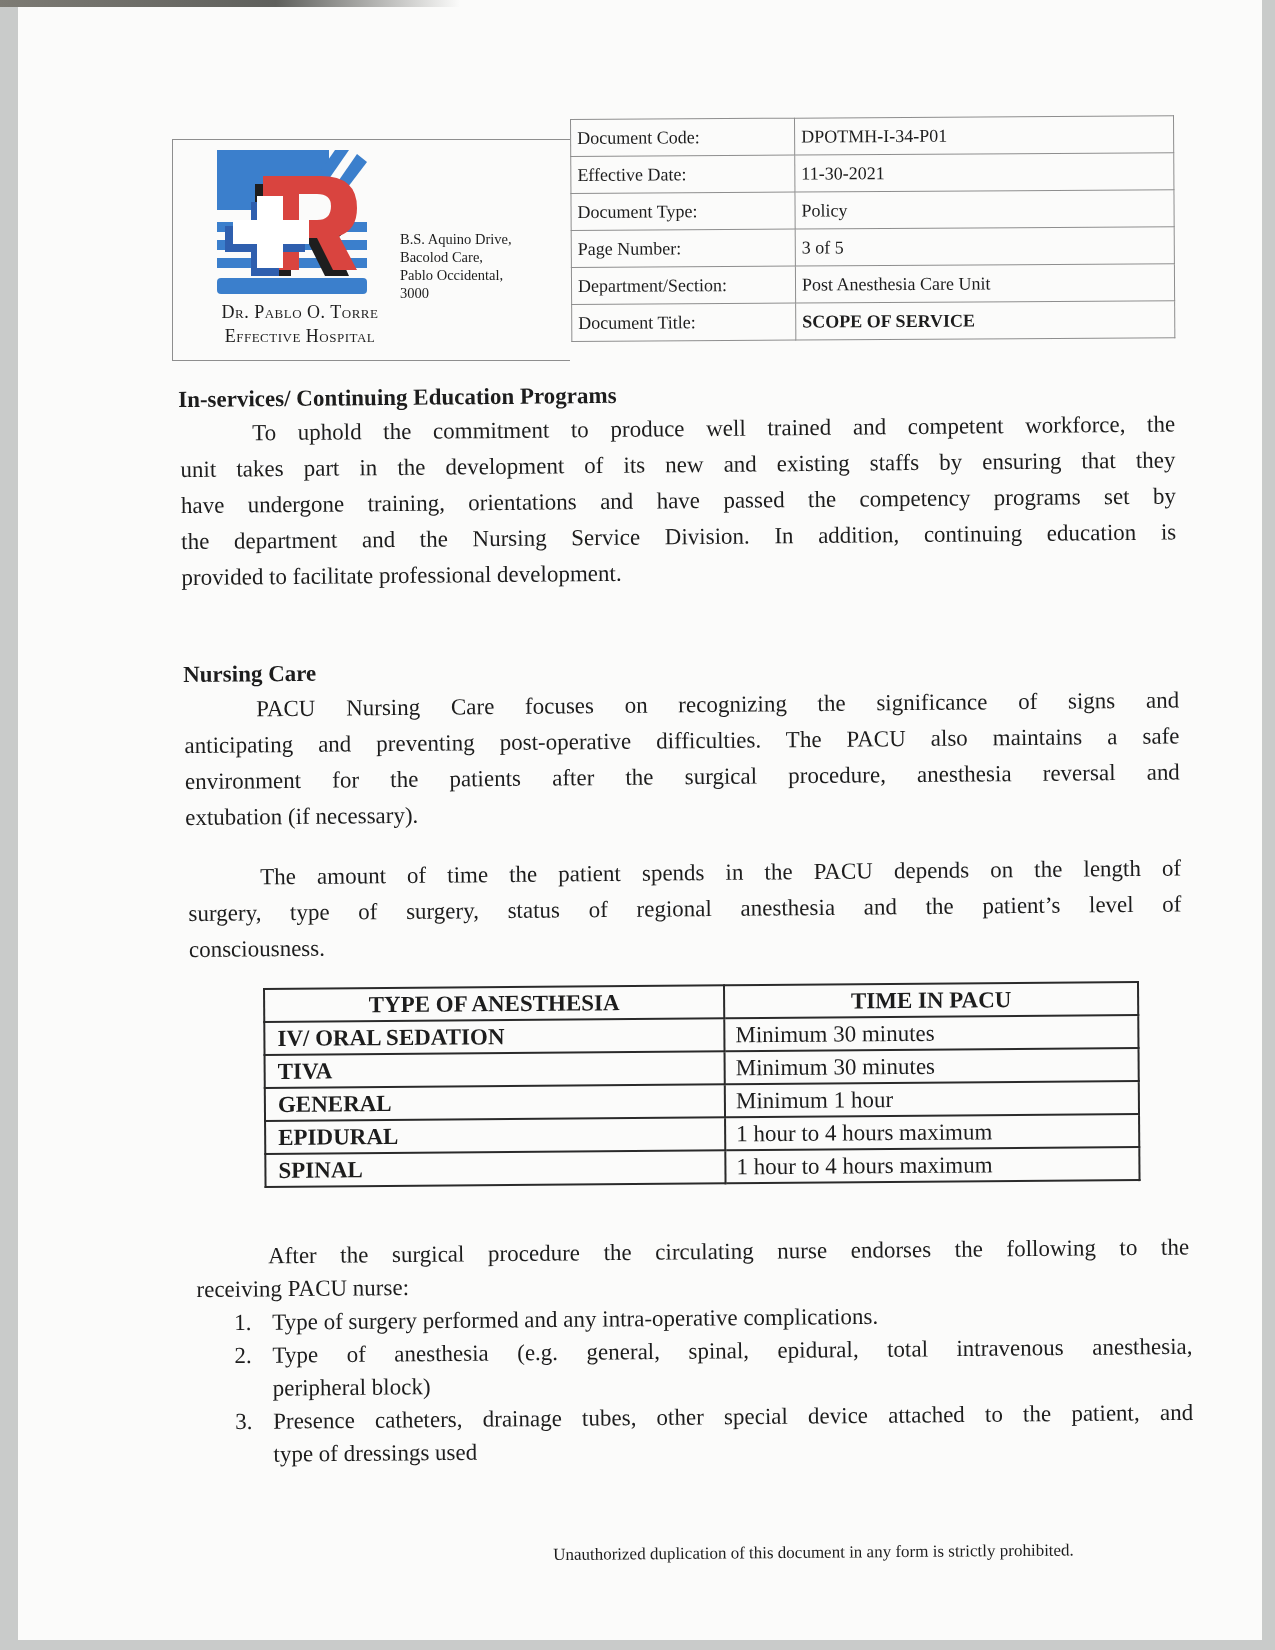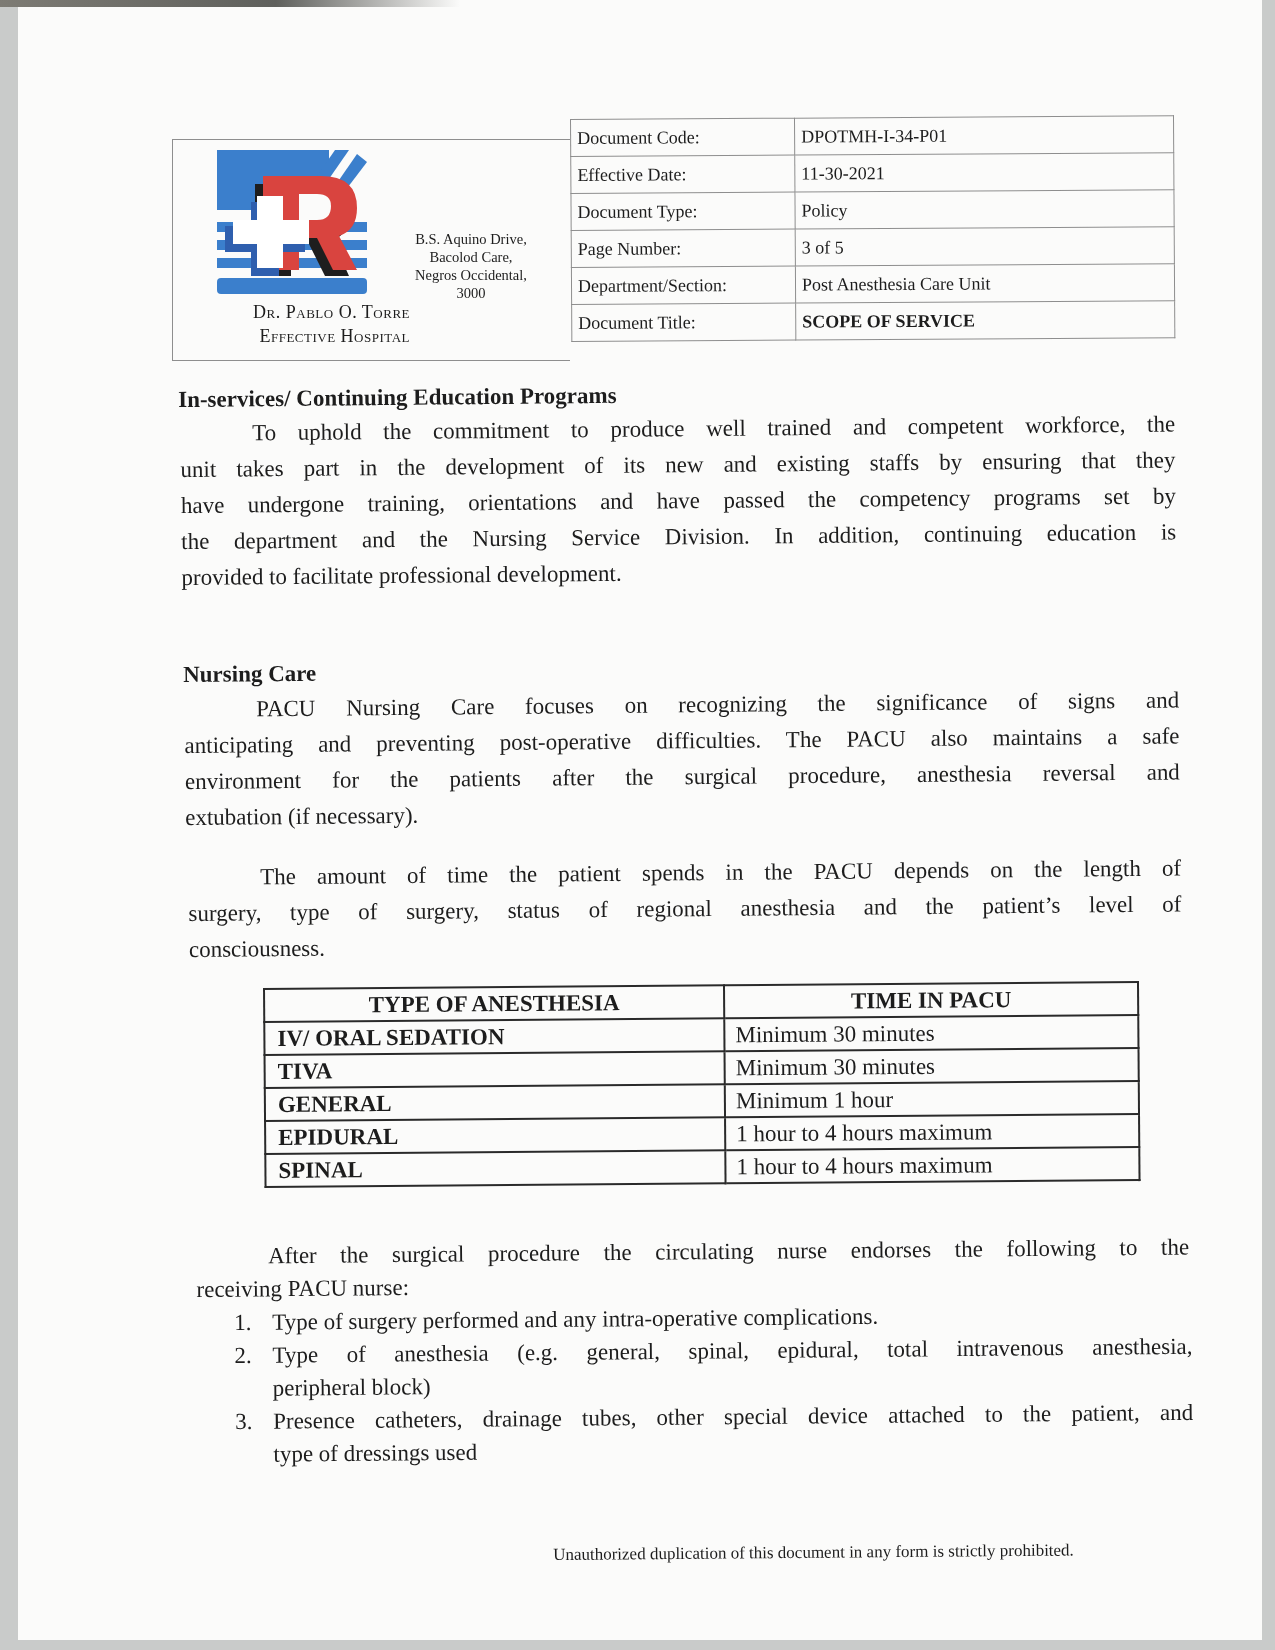--- a/index.html
+++ b/index.html
@@ -32,26 +32,26 @@
     border: 1px solid #8e8e8e; height: 36px; padding: 0 0 0 6px;
     font-size: 18px; vertical-align: middle; white-space: nowrap;
   }
   .hdr-table td.lbl { width: 217px; }
   .hdr-table td.val { font-size: 18px; }
   .hdr-table td.bold { font-weight: bold; }
 
   .logo { position: absolute; left: 217px; top: 150px; width: 158px; height: 148px; }
   .hosp-name {
     position: absolute; left: 190px; top: 300px; width: 220px;
-    font-size: 18px; line-height: 24px; text-align: right; font-variant: small-caps;
+    font-size: 18px; line-height: 24px; text-align: center; font-variant: small-caps;
     letter-spacing: 0.5px;
   }
   .address {
     position: absolute; left: 400px; top: 230px; width: 142px;
-    font-size: 14.5px; line-height: 18px; text-align: center;
+    font-size: 14.5px; line-height: 18px; text-align: left;
   }
 
   
   .heading { position: absolute; font-weight: bold; font-size: 23px; }
   .para {
     position: absolute; font-size: 23px; line-height: 36px; text-align: justify;
     text-align-last: left;
   }
   .para .indent { display: inline-block; width: 72px; }
   .skew1 { transform: rotate(-0.55deg); transform-origin: left top; }
@@ -102,21 +102,21 @@
 </svg>
 
 <div class="hosp-name">
   <div>Dr. Pablo O. Torre</div>
   <div>Effective Hospital</div>
 </div>
 
 <div class="address">
   <div>B.S. Aquino Drive,</div>
   <div>Bacolod Care,</div>
-  <div>Negros Occidental,</div>
+  <div>Pablo Occidental,</div>
   <div>3000</div>
 </div>
 
 <table class="hdr-table">
   <tbody>
       <tr>
     <td class="lbl">Document Code:</td>
     <td class="val">DPOTMH-I-34-P01</td>
   </tr>
   <tr>

